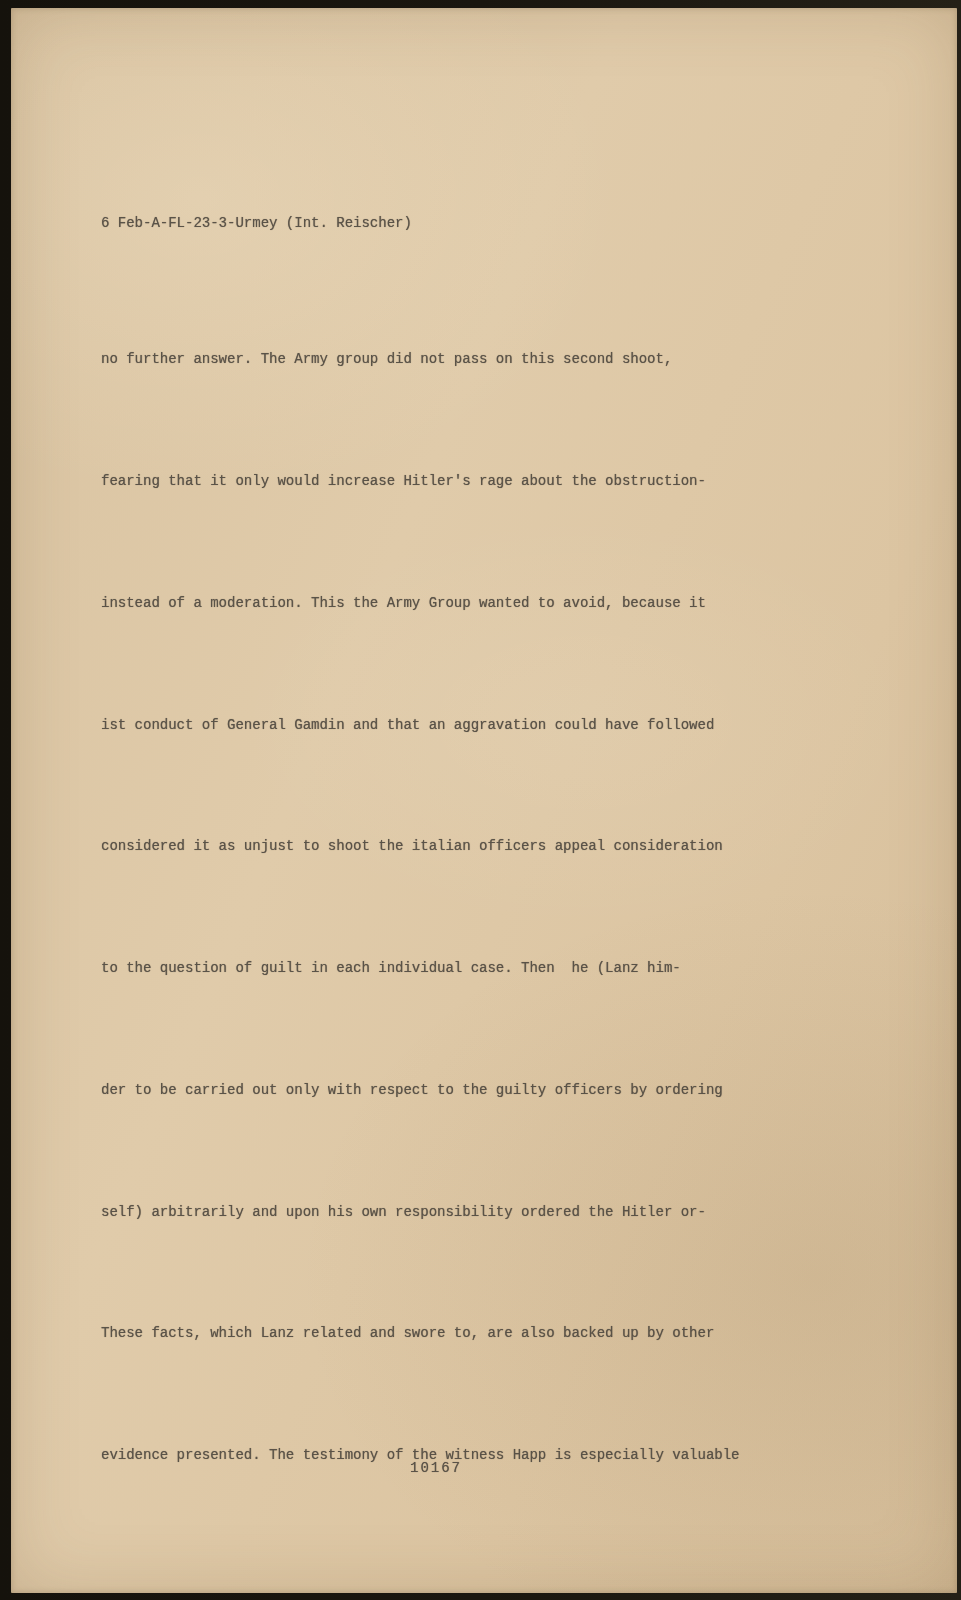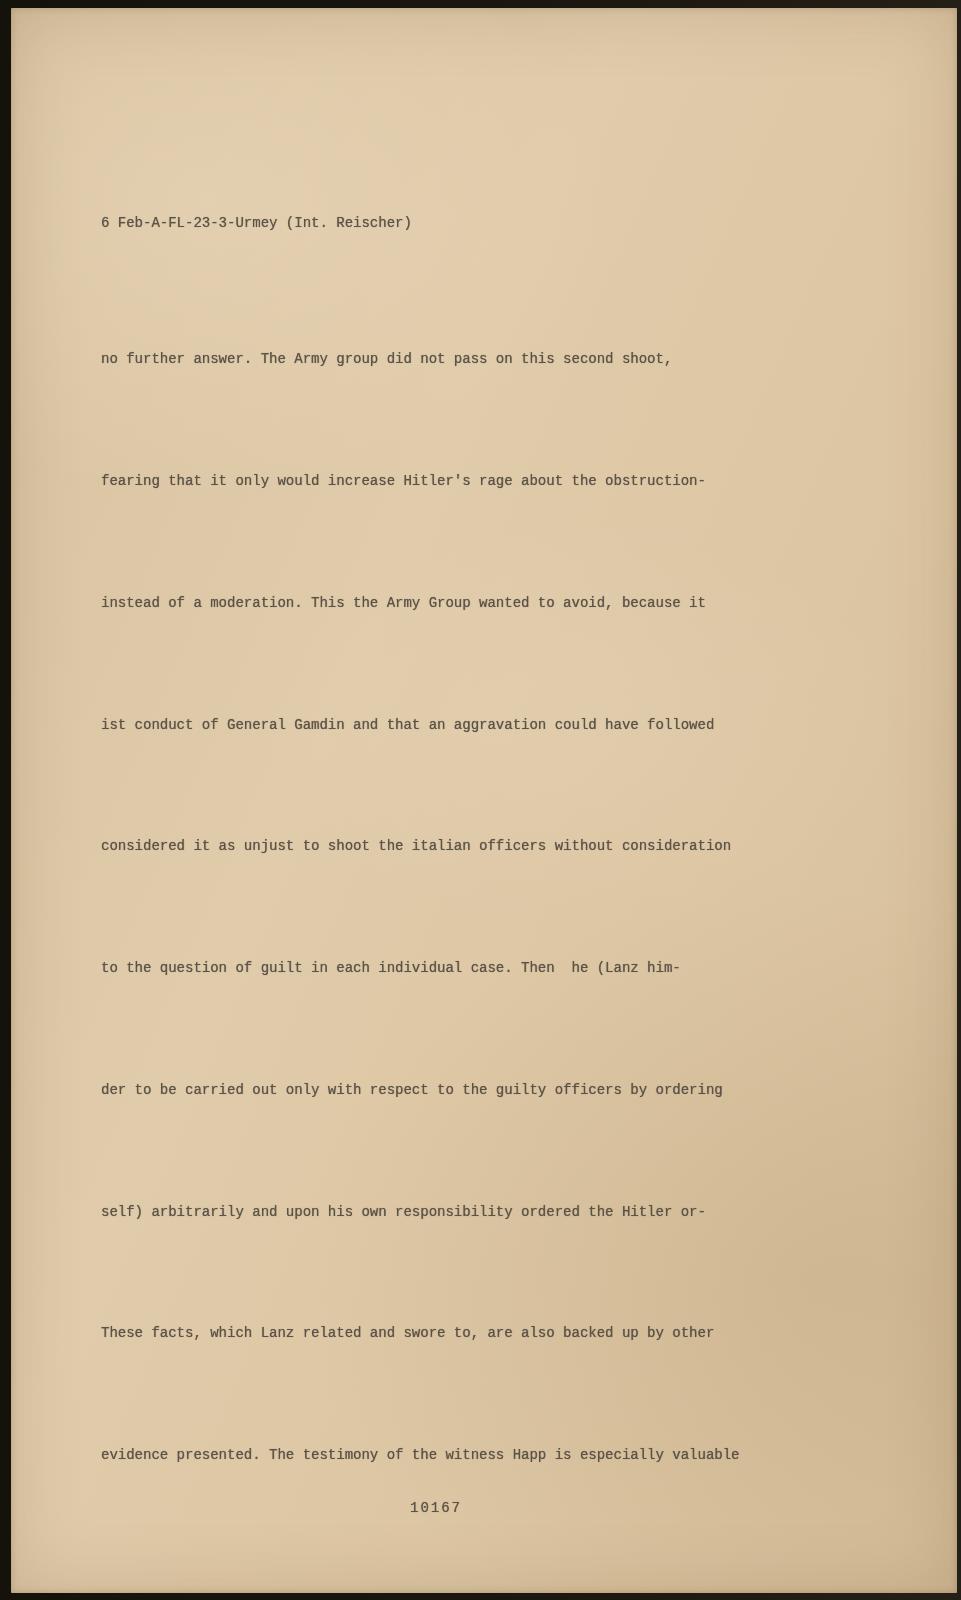--- a/index.html
+++ b/index.html
@@ -46,41 +46,41 @@
     top: 100px;
     line-height: 46px;
   }
   #doc-body {
     left: 90px;
     top: 250px;
     line-height: 40.6px;
   }
   #page-number {
     left: 399px;
-    top: 1492px;
+    top: 1452px;
     letter-spacing: 2px;
   }
   .text-line { min-height: 40.6px; }
 </style>
 </head>
 <body>
 
 <div id="stage">
   <div id="paper">
 
     <div id="doc-header" class="typewriter">
       <div class="text-line">6 Feb-A-FL-23-3-Urmey (Int. Reischer)</div>
     </div>
 
     <div id="doc-body" class="typewriter">
       <div class="text-line">no further answer. The Army group did not pass on this second shoot,</div>
       <div class="text-line">fearing that it only would increase Hitler's rage about the obstruction-</div>
       <div class="text-line">instead of a moderation. This the Army Group wanted to avoid, because it</div>
       <div class="text-line">ist conduct of General Gamdin and that an aggravation could have followed</div>
-      <div class="text-line">considered it as unjust to shoot the italian officers without consideration</div>
+      <div class="text-line">considered it as unjust to shoot the italian officers appeal consideration</div>
       <div class="text-line">to the question of guilt in each individual case. Then  he (Lanz him-</div>
       <div class="text-line">der to be carried out only with respect to the guilty officers by ordering</div>
       <div class="text-line">self) arbitrarily and upon his own responsibility ordered the Hitler or-</div>
       <div class="text-line">These facts, which Lanz related and swore to, are also backed up by other</div>
       <div class="text-line">evidence presented. The testimony of the witness Happ is especially valuable</div>
       
       
       
       
       

